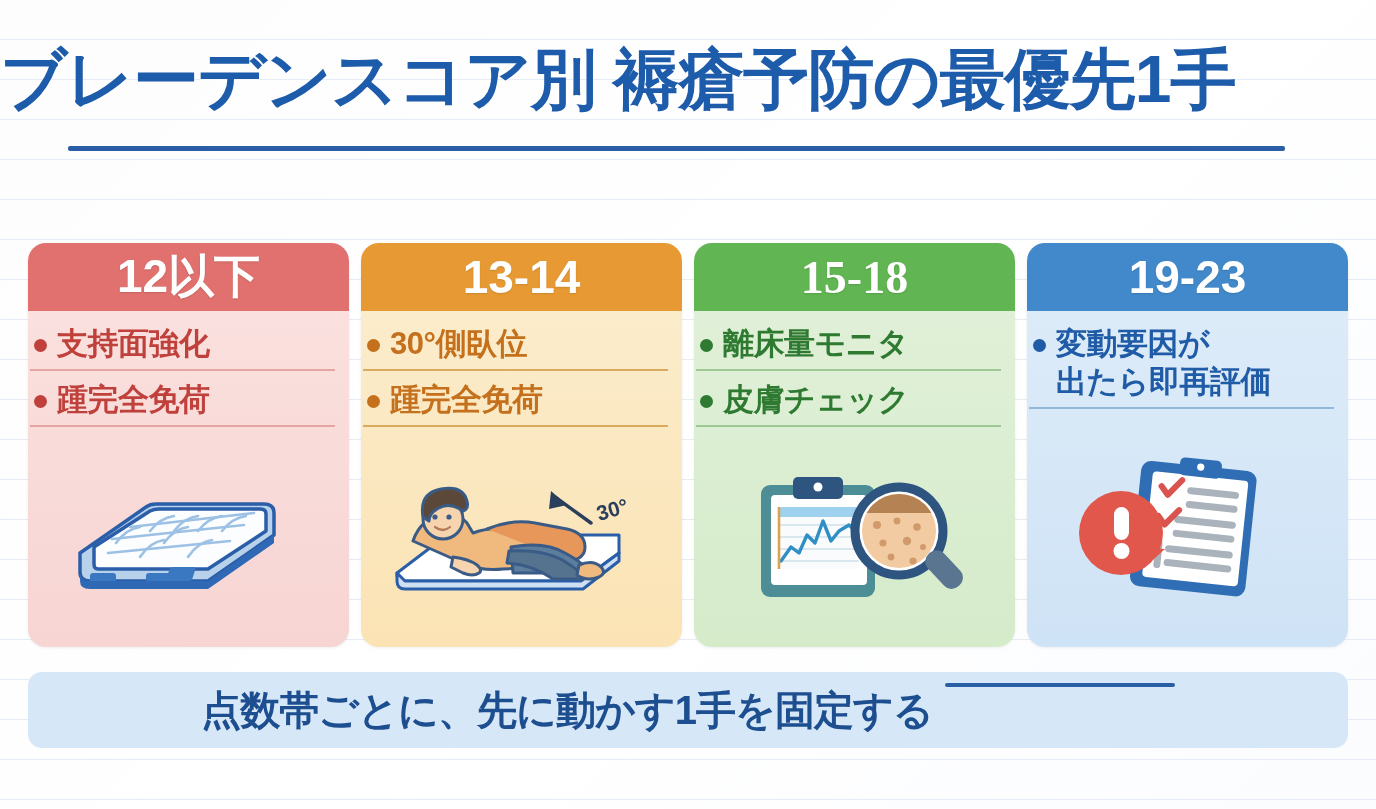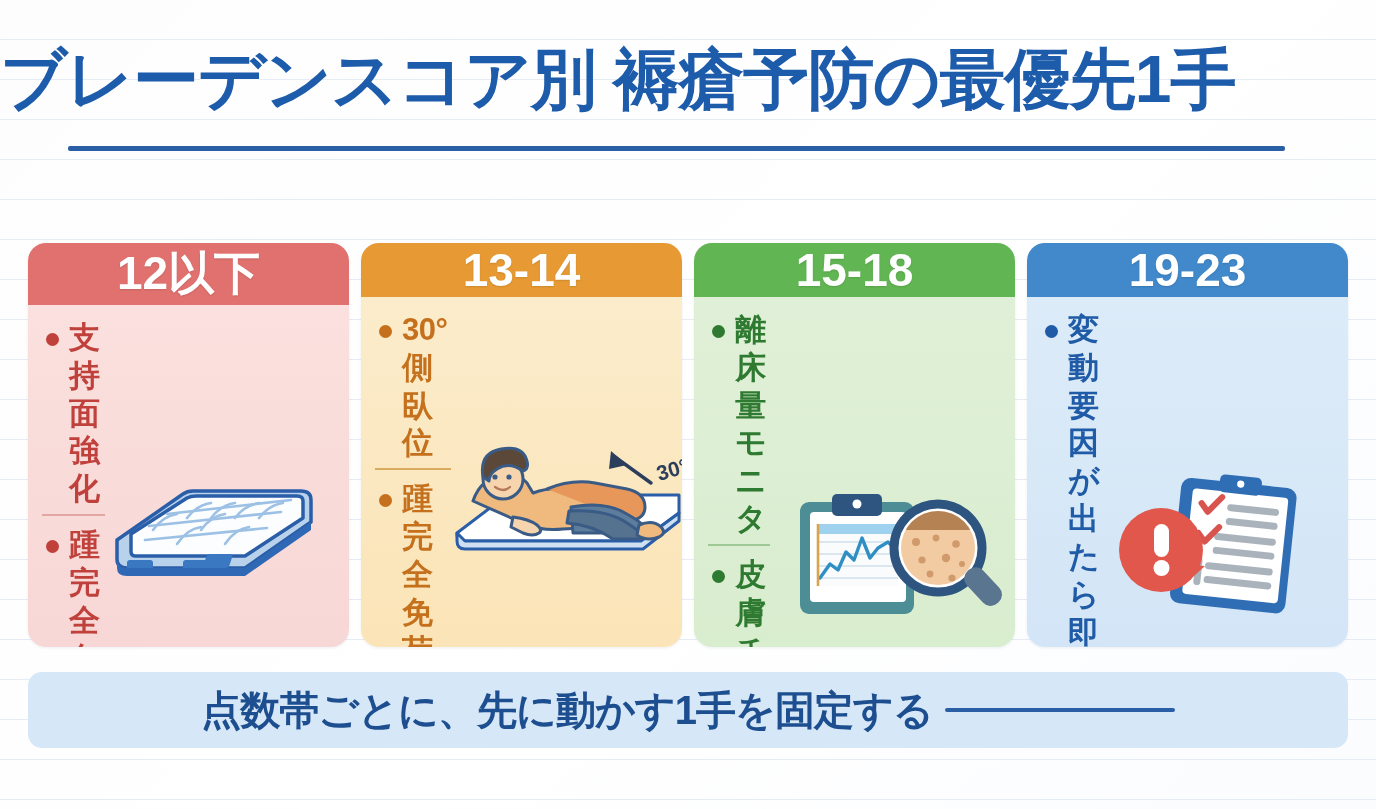--- a/index.html
+++ b/index.html
@@ -53,22 +53,22 @@
   .card-head{
     height:68px;
     display:flex;align-items:center;justify-content:center;
     color:#ffffff;
     font-size:46px;font-weight:bold;
     letter-spacing:0px;
     text-shadow:0 1px 2px rgba(0,0,0,.12);
   }
   .card-body{
     flex:1;
-    padding:12px 14px 8px 14px;
-    display:flex;
+    padding:12px 14px 8px 2px;
+    display:flex;flex-direction:column;
     position:relative;
   }
   .bullets{margin:0;padding:0;list-style:none;}
   .bullet{
     display:flex;align-items:flex-start;gap:10px;
     padding:2px 4px 6px 4px;
     border-bottom:2px solid rgba(0,0,0,.12);
     margin-bottom:8px;
   }
   .bullet:last-child{margin-bottom:12px;}
@@ -94,39 +94,39 @@
   .c1 .bullet{border-bottom-color:#e3a6a2;}
   .c1 .bullet-text{color:#c0413c;}
   .c1 .dot{background:#c0413c;}
 
   .c2 .card-head{background:#e79a33;}
   .c2 .card-body{background:linear-gradient(180deg,#fbeccb 0%,#fbe3b4 100%);}
   .c2 .bullet{border-bottom-color:#d9ab5e;}
   .c2 .bullet-text{color:#c4701c;}
   .c2 .dot{background:#c4701c;}
 
-  .c3 .card-head{background:#62b553;}
+  .c3 .card-head{background:#62b553;font-family:Liberation Serif, serif;}
   .c3 .card-body{background:linear-gradient(180deg,#e0f0d8 0%,#d5ebca 100%);}
   .c3 .bullet{border-bottom-color:#9fc994;}
   .c3 .bullet-text{color:#2f7a31;text-align:center;}
   .c3 .dot{background:#2f7a31;}
 
   .c4 .card-head{background:#4189ca;}
   .c4 .card-body{background:linear-gradient(180deg,#dcebf8 0%,#cfe3f6 100%);}
   .c4 .bullet{border-bottom-color:#93b7d9;}
   .c4 .bullet-text{color:#1f5ba6;}
   .c4 .dot{background:#1f5ba6;}
 
   
   .footer{
     position:absolute;left:28px;top:672px;width:1320px;height:76px;
     background:#d6e7f7;border-radius:14px;
     display:flex;align-items:center;justify-content:center;
   }
-  .footer-inner{display:flex;align-items:center;gap:8px;}
+  .footer-inner{display:flex;gap:8px;}
   .footer-text{
     font-size:40px;font-weight:bold;color:#1d4e8f;
     letter-spacing:-1px;white-space:nowrap;
   }
   .footer-rule{
     width:230px;height:4px;background:#2a5fa5;margin-left:4px;border-radius:2px;
   }
 </style>
 </head>
 <body>

